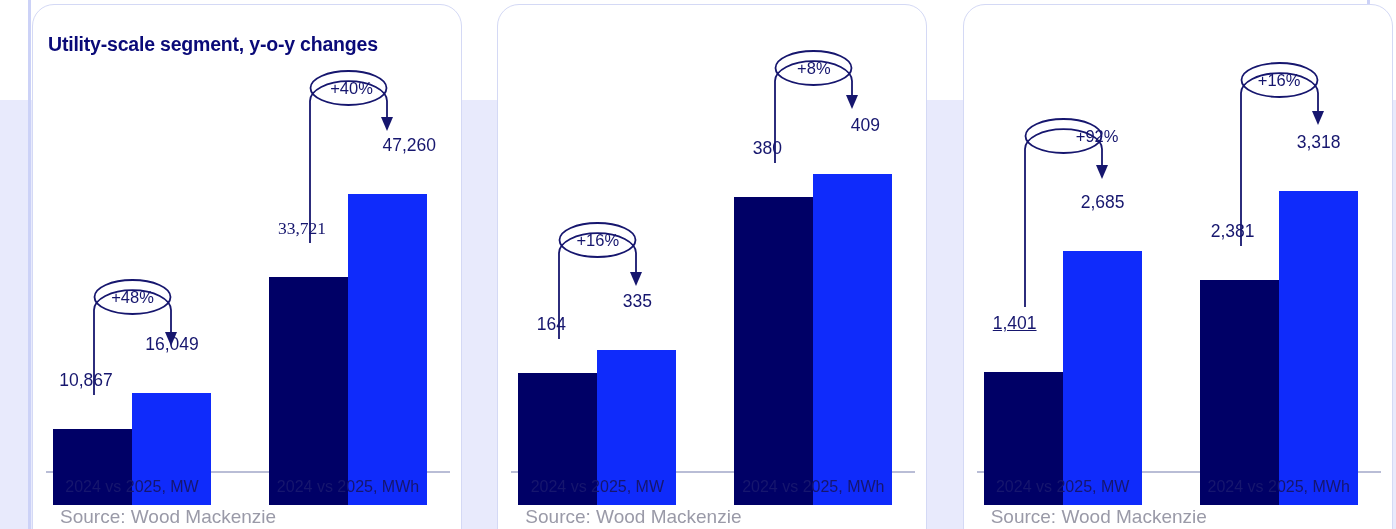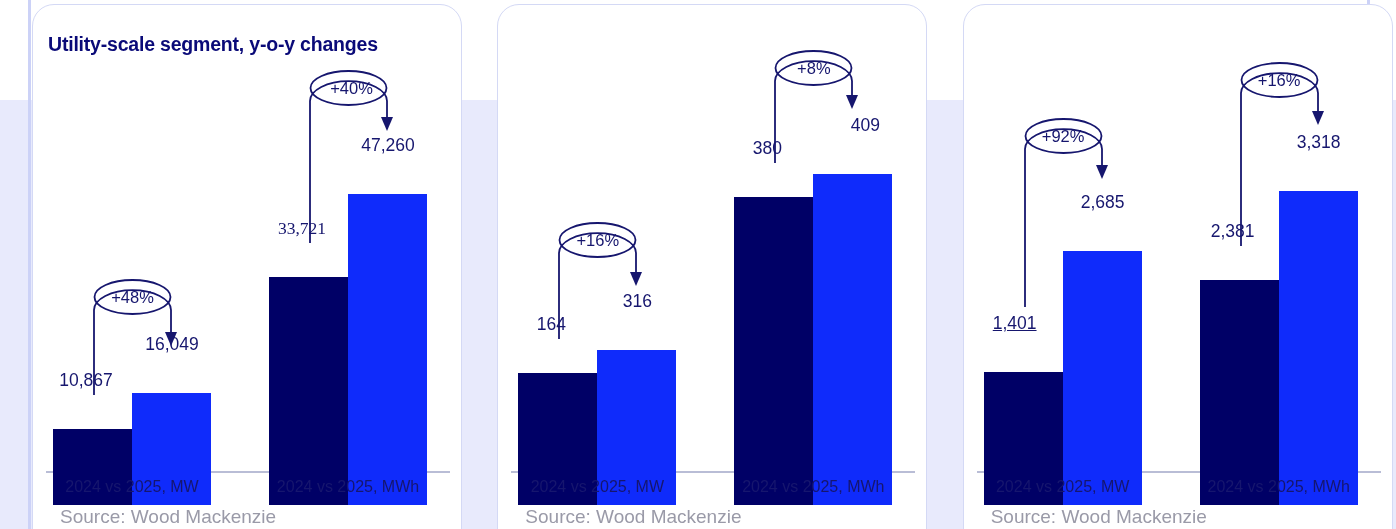--- a/index.html
+++ b/index.html
@@ -153,21 +153,21 @@
         <div class="axis-line" style="top:466px;"></div>
 
         <div class="bar prev" style="left:20px; width:79px; height:76px;"></div>
         <div class="bar curr" style="left:99px; width:79px; height:112px;"></div>
         <div class="bar-value" style="left:5px; top:365px; width:96px;">10,867</div>
         <div class="bar-value" style="left:91px; top:329px; width:96px;">16,049</div>
 
         <div class="bar prev" style="left:236px; width:79px; height:228px;"></div>
         <div class="bar curr" style="left:315px; width:79px; height:311px;"></div>
         <div class="bar-value" style="left:221px; top:213px; width:96px;font-family:Liberation Serif, serif;">33,721</div>
-        <div class="bar-value" style="left:307px; top:130px; width:96px;">47,260</div>
+        <div class="bar-value" style="left:307px; top:130px; width:96px;text-align:right;">47,260</div>
 
         <svg class="callout-svg" viewBox="0 0 430 500">
 
           <path d="M 61 390 L 61 305" stroke="#16166e" stroke-width="1.8" fill="none"></path>
           <path d="M 61 305 A 31 16 0 0 1 138 305" stroke="#16166e" stroke-width="1.8" fill="none"></path>
           <path d="M 138 305 L 138 327" stroke="#16166e" stroke-width="1.8" fill="none"></path>
           <polygon points="132,327 144,327 138,341" fill="#16166e"></polygon>
           <ellipse cx="99.5" cy="292" rx="38" ry="17" stroke="#16166e" stroke-width="1.8" fill="none"></ellipse>
 
           <path d="M 277 238 L 277 96" stroke="#16166e" stroke-width="1.8" fill="none"></path>
@@ -189,21 +189,21 @@
 
   <div class="panel">
     <div class="card">
       <div class="plot">
 
         <div class="axis-line" style="top:466px;"></div>
 
         <div class="bar prev" style="left:20px; width:79px; height:132px;"></div>
         <div class="bar curr" style="left:99px; width:79px; height:155px;"></div>
         <div class="bar-value" style="left:5px; top:309px; width:96px;">164</div>
-        <div class="bar-value" style="left:91px; top:286px; width:96px;">316</div>
+        <div class="bar-value" style="left:91px; top:286px; width:96px;">335</div>
 
         <div class="bar prev" style="left:236px; width:79px; height:308px;"></div>
         <div class="bar curr" style="left:315px; width:79px; height:331px;"></div>
         <div class="bar-value" style="left:221px; top:133px; width:96px;">380</div>
         <div class="bar-value" style="left:319px; top:110px; width:96px;">409</div>
 
         <svg class="callout-svg" viewBox="0 0 430 500">
 
           <path d="M 61 334 L 61 248" stroke="#16166e" stroke-width="1.8" fill="none"></path>
           <path d="M 61 248 A 31 16 0 0 1 138 248" stroke="#16166e" stroke-width="1.8" fill="none"></path>
@@ -252,21 +252,21 @@
           <polygon points="132,160 144,160 138,174" fill="#16166e"></polygon>
           <ellipse cx="99.5" cy="131" rx="38" ry="17" stroke="#16166e" stroke-width="1.8" fill="none"></ellipse>
 
           <path d="M 277 241 L 277 88" stroke="#16166e" stroke-width="1.8" fill="none"></path>
           <path d="M 277 88 A 31 16 0 0 1 354 88" stroke="#16166e" stroke-width="1.8" fill="none"></path>
           <path d="M 354 88 L 354 106" stroke="#16166e" stroke-width="1.8" fill="none"></path>
           <polygon points="348,106 360,106 354,120" fill="#16166e"></polygon>
           <ellipse cx="315.5" cy="75" rx="38" ry="17" stroke="#16166e" stroke-width="1.8" fill="none"></ellipse>
         </svg>
 
-        <div class="callout-label" style="left:61px; top:122px; width:77px;">+92%</div>
+        <div class="callout-label" style="left:61px; top:122px; width:77px;padding-left:34px;">+92%</div>
         <div class="callout-label" style="left:277px; top:66px; width:77px;">+16%</div>
 
         <div class="group-label" style="left:0px; top:473px; width:198px;">2024 vs 2025, MW</div>
         <div class="group-label" style="left:216px; top:473px; width:198px;">2024 vs 2025, MWh</div>
       </div>
       <div class="source-note" style="top:501px;">Source: Wood Mackenzie</div>
     </div>
   </div>
 
 </div>

